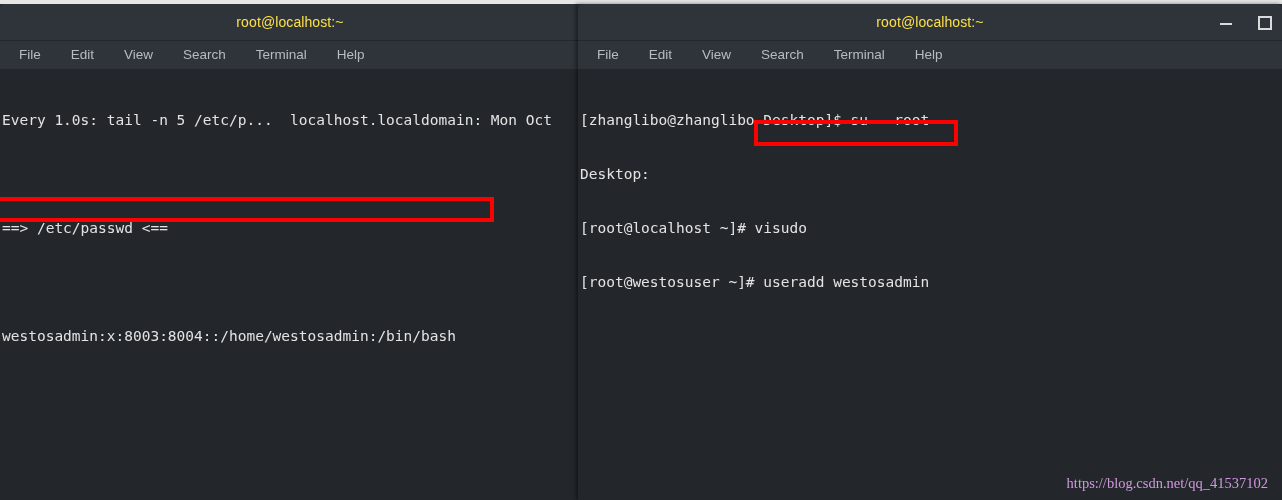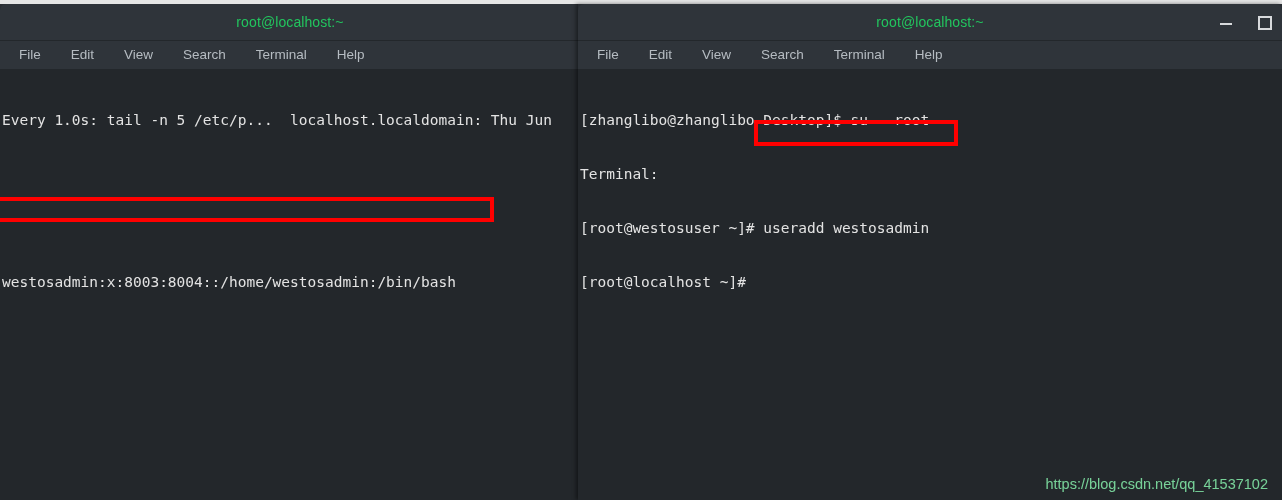--- a/index.html
+++ b/index.html
@@ -37,21 +37,21 @@
     border-top-left-radius: 6px;
     border-top-right-radius: 6px;
     border-bottom: 1px solid #23272b;
   }
   .titlebar-title {
     position: absolute;
     left: 0; right: 0;
     top: 0;
     line-height: 36px;
     text-align: center;
-    color: #22c55e;
+    color: #fde047;
     font-size: 14px;
     font-family: "Liberation Sans", sans-serif;
     letter-spacing: .1px;
   }
   .win-controls {
     position: absolute;
     right: 10px;
     top: 0;
     height: 36px;
     display: flex;
@@ -140,23 +140,23 @@
   }
   #right-window .term-body {
     height: 432px;
   }
 
   
   #watermark {
     position: absolute;
     right: 14px;
     bottom: 8px;
-    color: #86efac;
+    color: #f0abfc;
     font-size: 14.5px;
-    font-family: Liberation Sans, sans-serif;
+    font-family: Liberation Serif, serif;
     opacity: .85;
   }
 </style>
 </head>
 <body>
 
 <div id="desktop-strip"></div>
 
 <div class="term-window" id="left-window">
 
@@ -167,22 +167,23 @@
   <div class="menubar">
     <div class="menu-item">File</div>
     <div class="menu-item">Edit</div>
     <div class="menu-item">View</div>
     <div class="menu-item">Search</div>
     <div class="menu-item">Terminal</div>
     <div class="menu-item">Help</div>
   </div>
 
   <div class="term-body" id="left-body">
-    <div class="term-line">Every 1.0s: tail -n 5 /etc/p...  localhost.localdomain: Thu Jun</div>
+    <div class="term-line">Every 1.0s: tail -n 5 /etc/p...  localhost.localdomain: Mon Oct</div>
     <div class="term-line"></div>
+    <div class="term-line">==&gt; /etc/passwd &lt;==</div>
     <div class="term-line"></div>
     <div class="term-line">westosadmin:x:8003:8004::/home/westosadmin:/bin/bash</div>
     
     
     
     
     
     
     
     
@@ -211,21 +212,21 @@
     <div class="menu-item">File</div>
     <div class="menu-item">Edit</div>
     <div class="menu-item">View</div>
     <div class="menu-item">Search</div>
     <div class="menu-item">Terminal</div>
     <div class="menu-item">Help</div>
   </div>
 
   <div class="term-body" id="right-body">
     <div class="term-line">[zhanglibo@zhanglibo Desktop]$ su - root</div>
-    <div class="term-line">Terminal:</div>
+    <div class="term-line">Desktop:</div>
+    <div class="term-line">[root@localhost ~]# visudo</div>
     <div class="term-line">[root@westosuser ~]# useradd westosadmin</div>
-    <div class="term-line">[root@localhost ~]#</div>
 
     <div class="redbox" id="right-redbox" style="left: 176px; top: 50px; width: 204px; height: 26px; border-color: rgb(255, 0, 0);"></div>
   </div>
 
   <div id="watermark">https://blog.csdn.net/qq_41537102</div>
 </div>
 
 </body></html>

